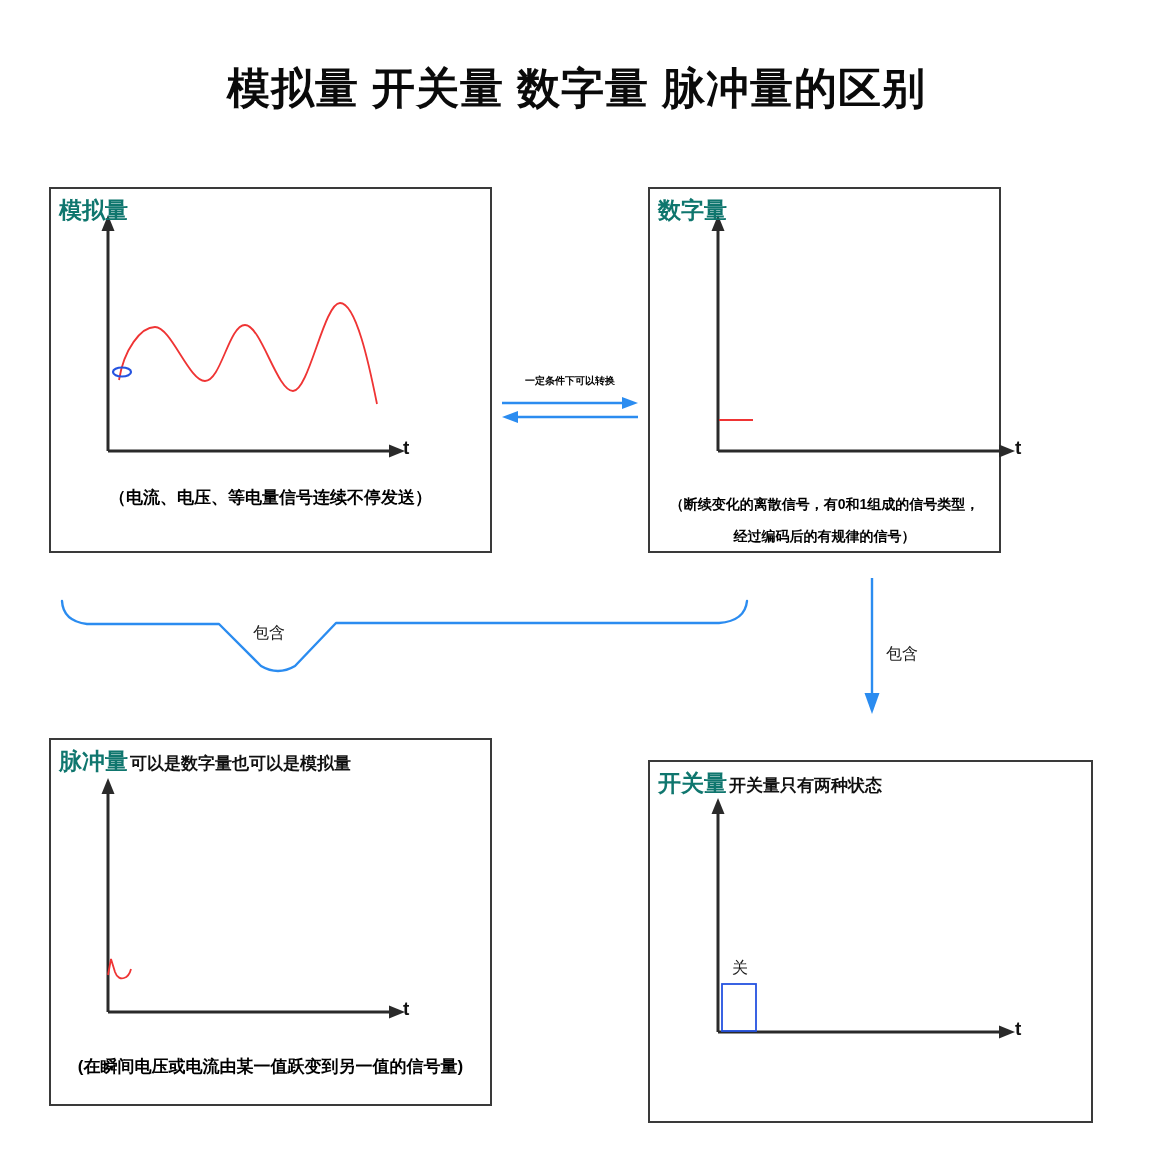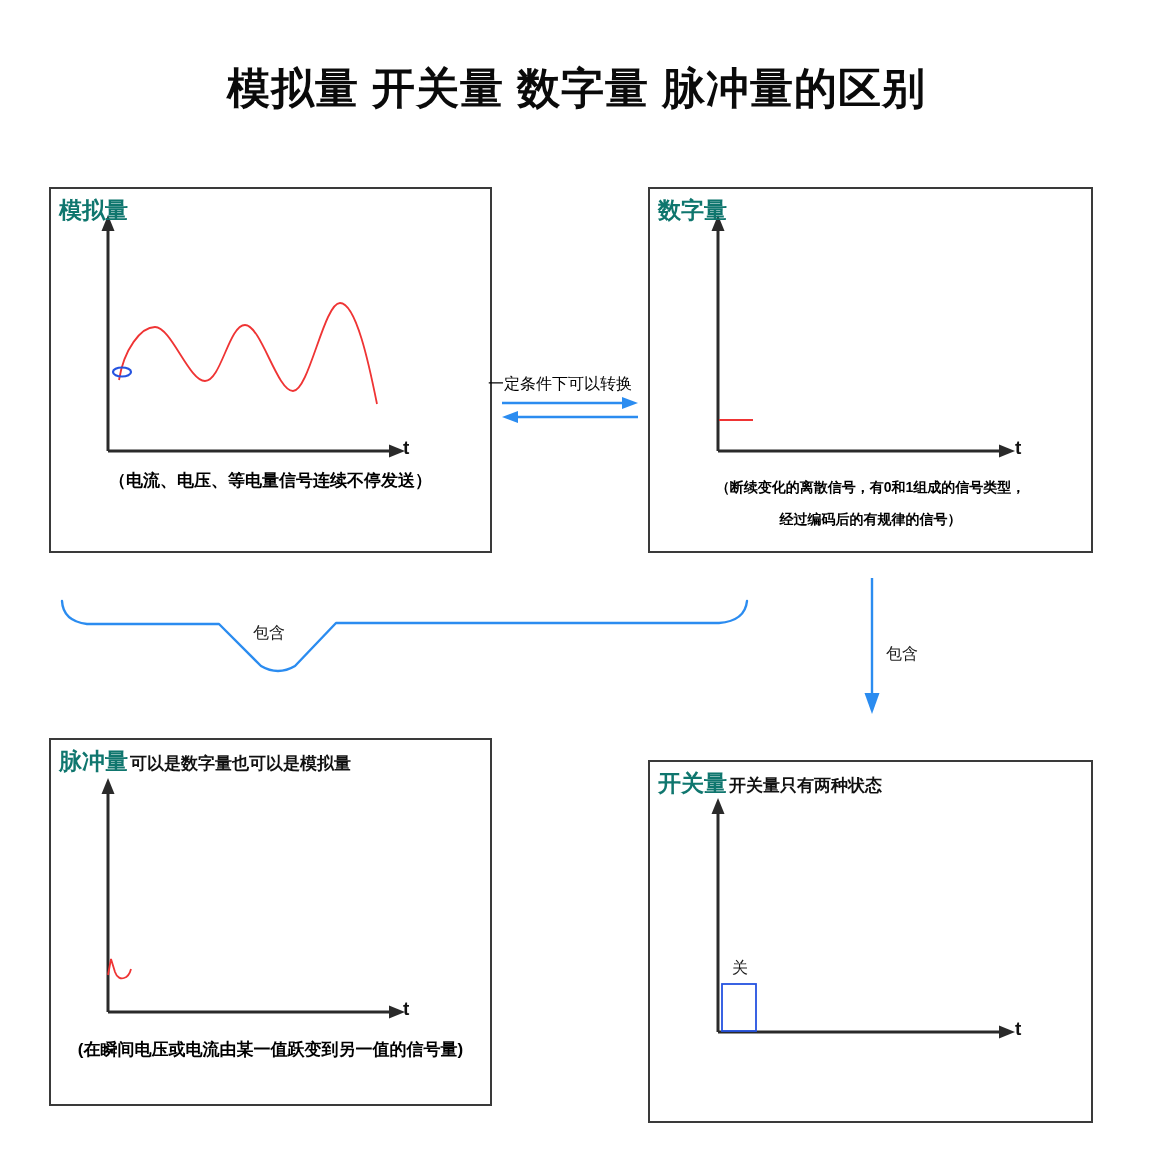--- a/index.html
+++ b/index.html
@@ -17,26 +17,26 @@
   }
   .panel svg{position:absolute;left:0;top:0;}
   .panel-header{
     position:absolute;left:8px;top:6px;display:flex;align-items:baseline;gap:2px;white-space:nowrap;
   }
   .panel-label{font-size:23px;font-weight:bold;color:#0f766e;}
   .panel-subtitle{font-size:17px;font-weight:bold;color:#111;}
   .t-label{position:absolute;font-size:19px;font-weight:bold;color:#111;}
   .caption{
     position:absolute;left:0;right:0;text-align:center;
-    font-weight:bold;color:#000;white-space:nowrap;
+    font-weight:bold;color:#000;white-space:nowrap;margin-top:17px;
   }
   .caption.size17{font-size:17px;}
   .caption.size16{font-size:14px;line-height:32px;}
   .conn-label{position:absolute;font-size:16px;color:#1b1b1b;white-space:nowrap;}
-  #convert-label{left:488px;top:374px;width:164px;text-align:left;font-size:16px;font-weight:normal;}
+  #convert-label{left:488px;top:374px;width:164px;text-align:center;font-size:10px;font-weight:bold;}
   #state-label{position:absolute;left:82px;top:196px;font-size:16px;color:#1b1b1b;}
   .axis{stroke:#2a2a2a;stroke-width:3;fill:none;}
   .axis-head{fill:#2a2a2a;stroke:none;}
   .redline{stroke:#ef3434;fill:none;}
   .blueshape{stroke:#2553e0;fill:none;}
   .blueline{stroke:#2b8cf0;fill:none;}
   .bluehead{fill:#2b8cf0;stroke:none;}
 </style>
 </head>
 <body>
@@ -54,21 +54,21 @@
       <path class="redline" stroke-width="1.8" d="M 68,191 C 73,160 90,138 104,138 C 120,138 138,192 154,192 C 170,192 178,136 194,136 C 210,136 226,202 242,202 C 258,202 273,114 289,114 C 305,114 318,175 326,215"></path>
       <ellipse class="blueshape" stroke-width="2.2" cx="71" cy="183" rx="9" ry="4.5"></ellipse>
     </svg>
     <div class="panel-header">
       <span class="panel-label">模拟量</span>
     </div>
     <span class="t-label" style="left:352px;top:248px;">t</span>
     <div class="caption size17" style="top:280px;">（电流、电压、等电量信号连续不停发送）</div>
   </div>
 
-  <div class="panel" style="left:648px;top:187px;width:445px;height:366px;">
+  <div class="panel" style="left:648px;top:187px;width:353px;height:366px;">
     <svg width="441" height="362" viewBox="0 0 441 362">
       <line class="axis" x1="68" y1="262" x2="68" y2="40"></line>
       <polygon class="axis-head" points="68,26 61.5,42 74.5,42"></polygon>
       <line class="axis" x1="68" y1="262" x2="355" y2="262"></line>
       <polygon class="axis-head" points="365,262 349,255.5 349,268.5"></polygon>
       <line class="redline" stroke-width="2.2" x1="69" y1="231" x2="103" y2="231"></line>
     </svg>
     <div class="panel-header">
       <span class="panel-label">数字量</span>
     </div>

